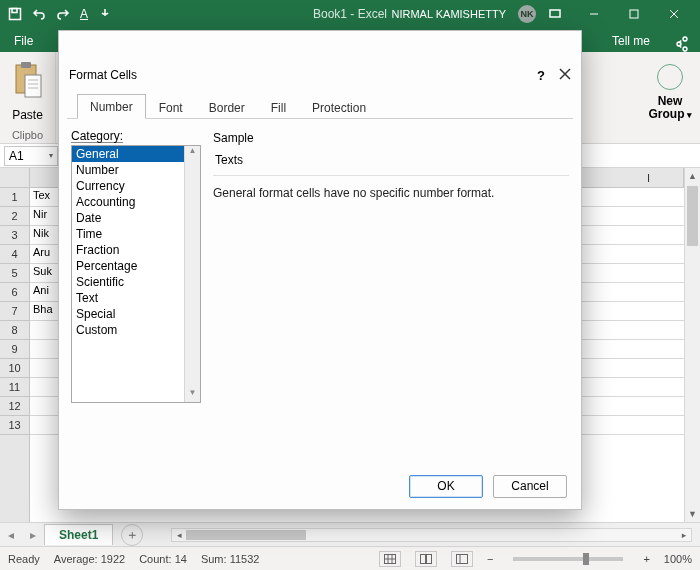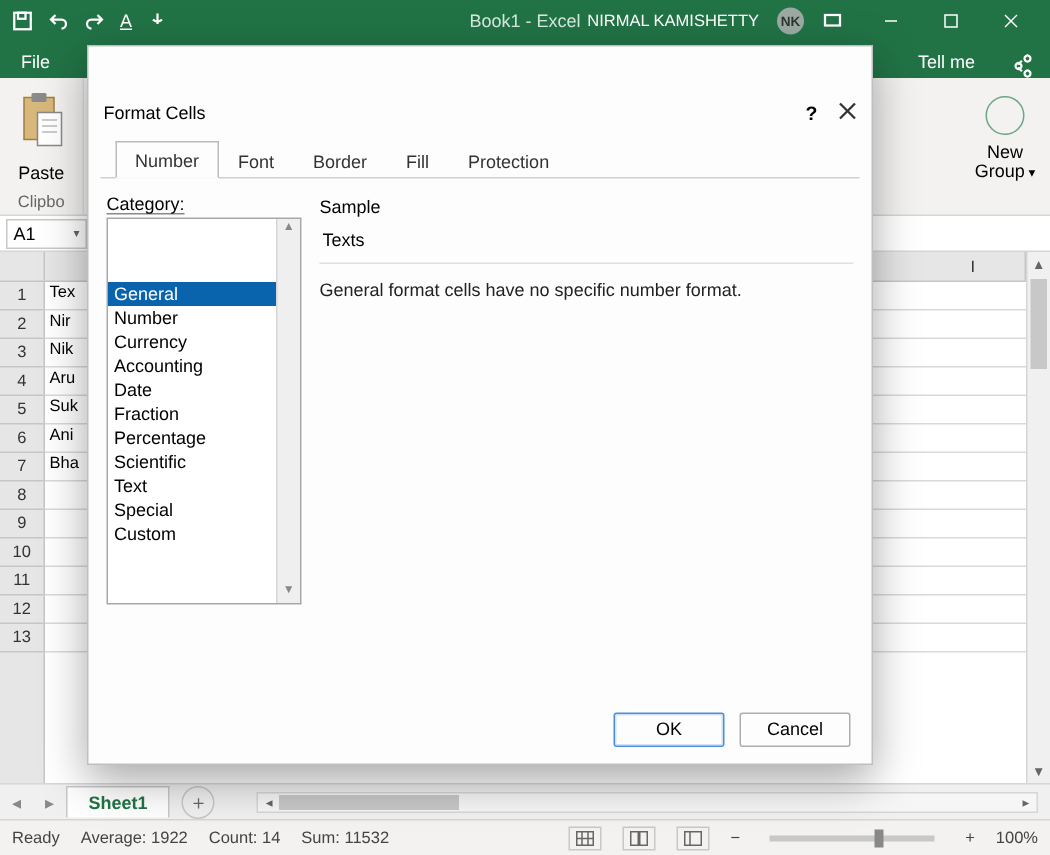--- a/index.html
+++ b/index.html
@@ -78,21 +78,21 @@
   .dlg-title .spacer { flex:1;}
   .dlg-help { font-size:13px; font-weight:600; margin-right:14px; cursor:default;}
   .dlg-close svg { width:12px; height:12px; stroke:#333; stroke-width:1.5; fill:none;}
   .dlg-tabs { height:26px; display:flex; align-items:flex-end; padding-left:10px; gap:0; border-bottom:1px solid #d0d0d0; font-size:12px; margin:2px 8px 0;}
   .dlg-tab { padding:5px 12px 4px; color:#333; border:1px solid transparent; border-bottom:none; position:relative; top:1px;}
   .dlg-tab.active { border-color:#bcbcbc; background:#fdfdfd; border-bottom:1px solid #fdfdfd;}
   .dlg-body { flex:1; display:flex; padding:10px 12px 8px; gap:12px;}
   .catcol { width:130px; display:flex; flex-direction:column;}
   .catlabel { font-size:12px; margin-bottom:2px; text-decoration: underline; text-decoration-color:#888; text-underline-offset:2px;}
   .listbox { border:1px solid #a7a7a7; height:258px; display:flex; background:#fff;}
-  .listbox ul { list-style:none; flex:1; font-size:12px;margin-top:42px;}
+  .listbox ul { list-style:none; flex:1; font-size:12px;}
   .listbox li { padding:1px 4px; cursor:default; color:#000;}
   .listbox li.sel { background:#0a64ad; color:#fff;}
   .listbox .lscroll { width:16px; background:#efefef; border-left:1px solid #d6d6d6; position:relative;}
   .listbox .lscroll .la { position:absolute; left:0; right:0; height:14px; font-size:8px; text-align:center; color:#888;}
   .rightcol { flex:1; font-size:12px;}
   .samplelabel { margin-top:2px; margin-bottom:4px;}
   .samplebox { border-bottom:1px solid #e0e0e0; padding:4px 2px 8px; margin-bottom:10px;}
   .desc { color:#222;}
   .dlg-buttons { height:40px; display:flex; align-items:center; justify-content:flex-end; gap:10px; padding:0 14px 6px;}
   .btn { min-width:74px; height:23px; font-size:12px; background:#fdfdfd; border:1px solid #adadad; border-radius:2px; display:flex; align-items:center; justify-content:center;}
@@ -177,21 +177,21 @@
           <rect x="8" y="1" width="10" height="6" rx="1" fill="#8a8a8a"></rect>
           <rect x="12" y="14" width="16" height="22" fill="#fff" stroke="#888"></rect>
           <line x1="15" y1="19" x2="25" y2="19" stroke="#bbb"></line>
           <line x1="15" y1="23" x2="25" y2="23" stroke="#bbb"></line>
           <line x1="15" y1="27" x2="25" y2="27" stroke="#bbb"></line>
         </svg>
     </div>
     <div style="font-size:12px;">Paste</div>
     <div class="glabel">Clipbo</div>
   </div>
-  <div class="rgroup right" style="width:60px;">
+  <div class="rgroup right" style="width:60px;font-weight:bold;">
     <div class="ngroup-icon"></div>
     <div style="font-size:12px; text-align:center; line-height:13px;">
       <div>New</div>
       <div><span>Group</span><span style="font-size:9px;"> ▾</span></div>
     </div>
     <div class="glabel">&nbsp;</div>
   </div>
 </div>
 
 <div class="nbxrow">
@@ -339,20 +339,21 @@
   <div class="dlg-body">
     <div class="catcol">
       <div class="catlabel">Category:</div>
       <div class="listbox">
         <ul>
           <li class="sel">General</li>
           <li>Number</li>
           <li>Currency</li>
           <li>Accounting</li>
           <li>Date</li>
+          <li>Time</li>
           <li>Fraction</li>
           <li>Percentage</li>
           <li>Scientific</li>
           <li>Text</li>
           <li>Special</li>
           <li>Custom</li>
         </ul>
         <div class="lscroll">
           <div class="la" style="top:0">▲</div>
           <div class="la" style="bottom:0">▼</div>

